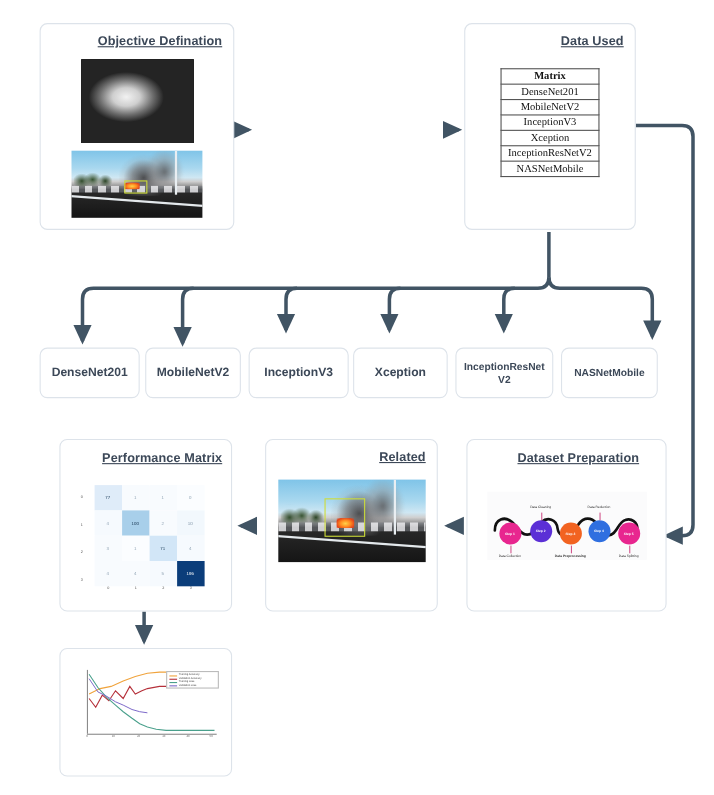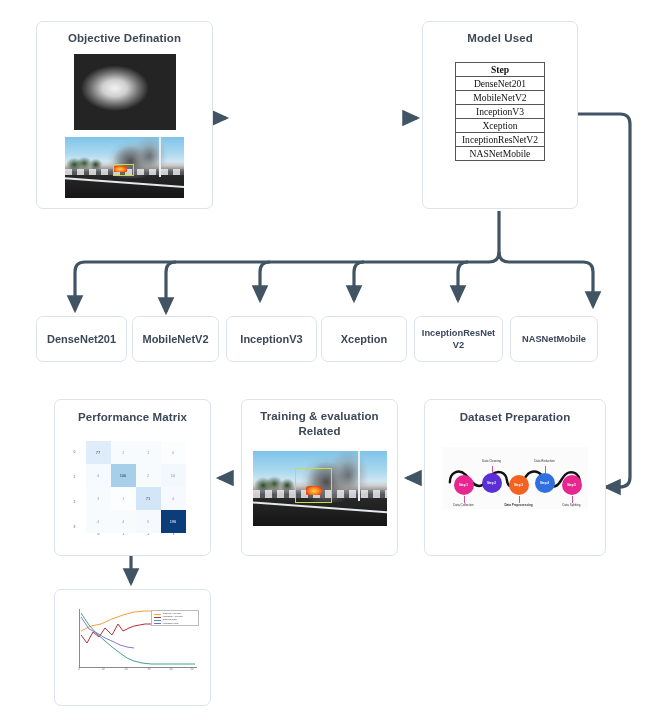--- a/index.html
+++ b/index.html
@@ -13,22 +13,23 @@
   
   .card{
     position:absolute;box-sizing:border-box;
     background:#ffffff;
     border:1px solid #dde3ea;
     border-radius:7px;
     display:flex;flex-direction:column;align-items:center;
   }
   .card-title{
     font-size:11.5px;line-height:15px;font-weight:600;
-    color:#3c4858;text-align:center;width:100%;
+    color:#3c4858;text-align:right;width:100%;
     letter-spacing:.1px;
+    text-decoration:underline;
   }
   
   .chip{
     position:absolute;box-sizing:border-box;
     background:#ffffff;border:1px solid #dde3ea;border-radius:7px;
     display:flex;align-items:center;justify-content:center;
     text-align:center;font-size:11px;font-weight:600;color:#3c4858;
     padding:2px 3px;
   }
   .chip.small{font-size:9.3px;line-height:12px;}
@@ -173,25 +174,25 @@
       <div class="cars"></div>
         <div class="fire"></div>
       <div class="pole"></div>
         <div class="guard"></div>
       <div class="bbox" style="left:40%;top:45%;width:16%;height:16%;"></div>
     </div>
   </div>
 
 
   <div class="card" style="left:422px;top:21px;width:156px;height:188px;padding:9px 10px 10px;">
-    <div class="card-title">Model Used</div>
+    <div class="card-title">Data Used</div>
     <table class="mtable" style="margin-top:16px;">
       <thead>
         <tr>
-            <th>Step</th>
+            <th>Matrix</th>
           </tr>
       </thead>
       <tbody>
         <tr>
             <td>DenseNet201</td>
           </tr>
         <tr>
             <td>MobileNetV2</td>
           </tr>
         <tr>
@@ -259,36 +260,35 @@
         <div class="cmcell" style="background:#f8fbfe;color:#8fa3b4;">4</div>
         <div class="cmcell" style="background:#f8fbfe;color:#8fa3b4;">4</div>
         <div class="cmcell" style="background:#f6fafe;color:#8fa3b4;">5</div>
         <div class="cmcell" style="background:#0b3d7a;color:#ffffff;">196</div>
       </div>
     </div>
   </div>
 
   <div class="card" style="left:241px;top:399px;width:157px;height:157px;padding:9px 10px 10px;">
     <div class="card-title">
-      <div>Training &amp; evaluation</div>
       <div>Related</div>
     </div>
     <div class="photo road" style="width:134px;height:75px;margin-top:12px;">
       <div class="trees"></div>
         <div class="smoke"></div>
         <div class="smoke2"></div>
       <div class="cars"></div>
         <div class="fire"></div>
       <div class="pole"></div>
         <div class="guard"></div>
       <div class="bbox" style="left:32%;top:22%;width:26%;height:44%;"></div>
     </div>
   </div>
 
-  <div class="card" style="left:424px;top:399px;width:182px;height:157px;padding:10px 12px 8px;">
+  <div class="card" style="left:424px;top:399px;width:182px;height:157px;padding:10px 24px 8px;">
     <div class="card-title">Dataset Preparation</div>
 
     <div class="infog" style="width:145px;height:62px;margin-top:22px;">
       <svg class="wave" viewBox="0 0 145 26" preserveAspectRatio="none">
         <path d="M2,17 C2,6 12,3 19,9 C25,14 27,21 34,21 C41,21 43,13 48,9 C54,4 63,6 64,15 C65,22 70,23 76,21 C82,19 83,10 89,7 C95,4 103,7 104,15 C105,22 111,23 117,21 C123,19 124,9 131,7 C137,5 143,9 143,16" fill="none" stroke="#111" stroke-width="2.6" stroke-linecap="round"></path>
       </svg>
 
       <div class="dot" style="left:11px;top:28px;width:20px;height:20px;background:#e8268f;">Step 1</div>
       <div class="dot" style="left:39px;top:26px;width:20px;height:20px;background:#5b2fd6;">Step 2</div>
       <div class="dot" style="left:66px;top:28px;width:20px;height:20px;background:#f26321;">Step 3</div>

